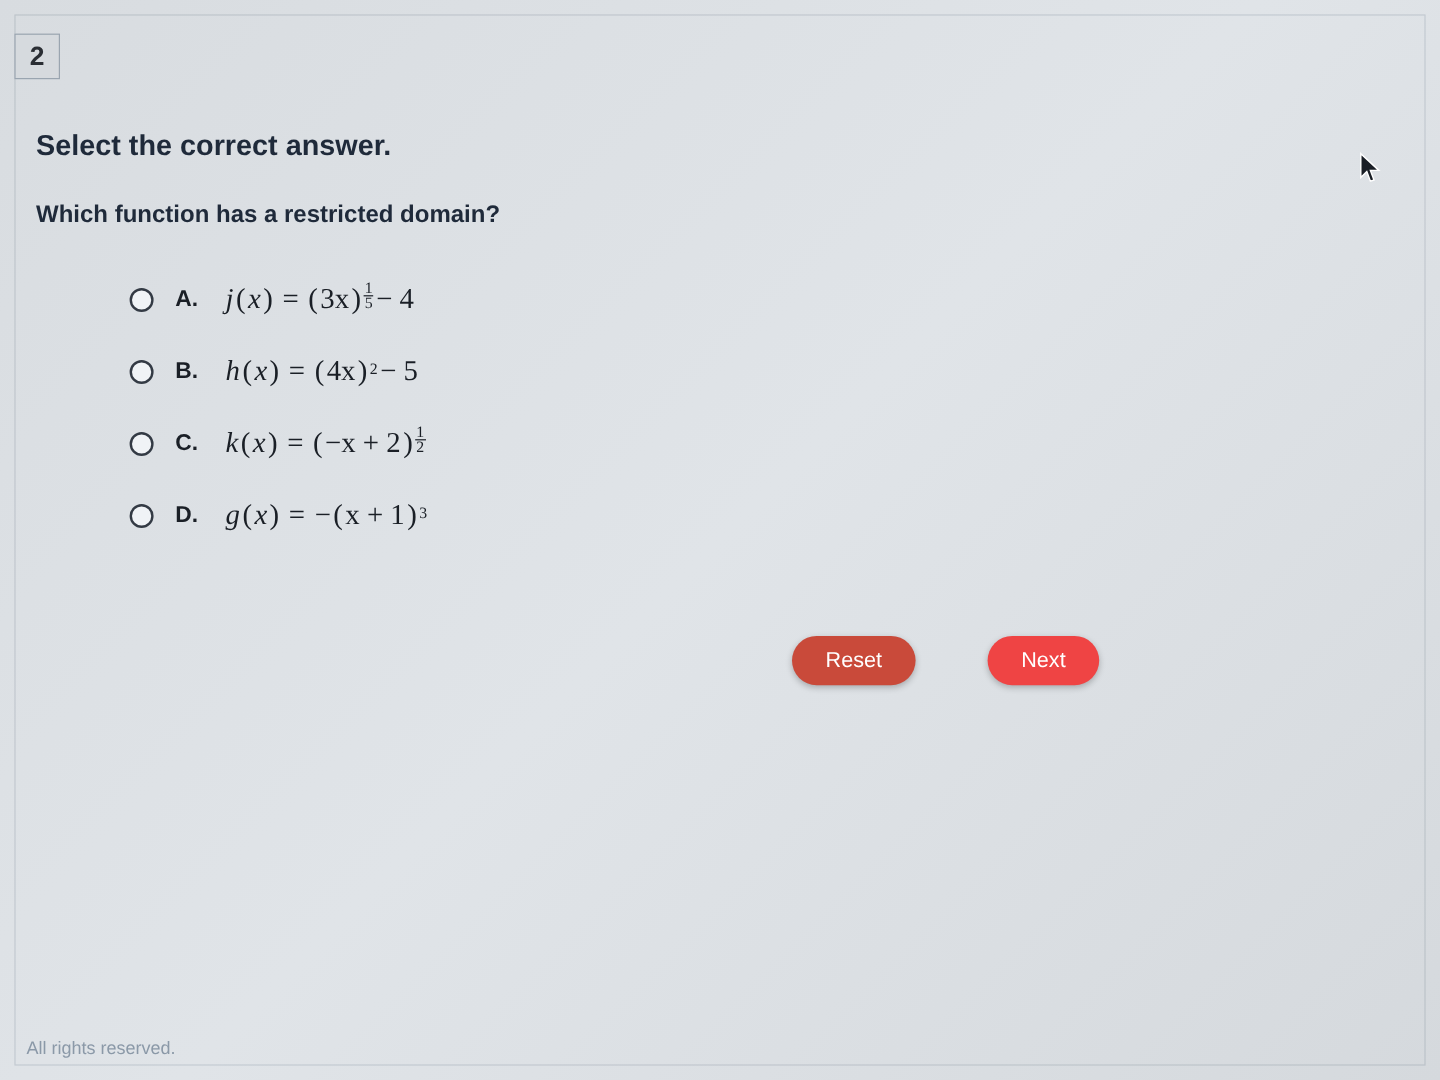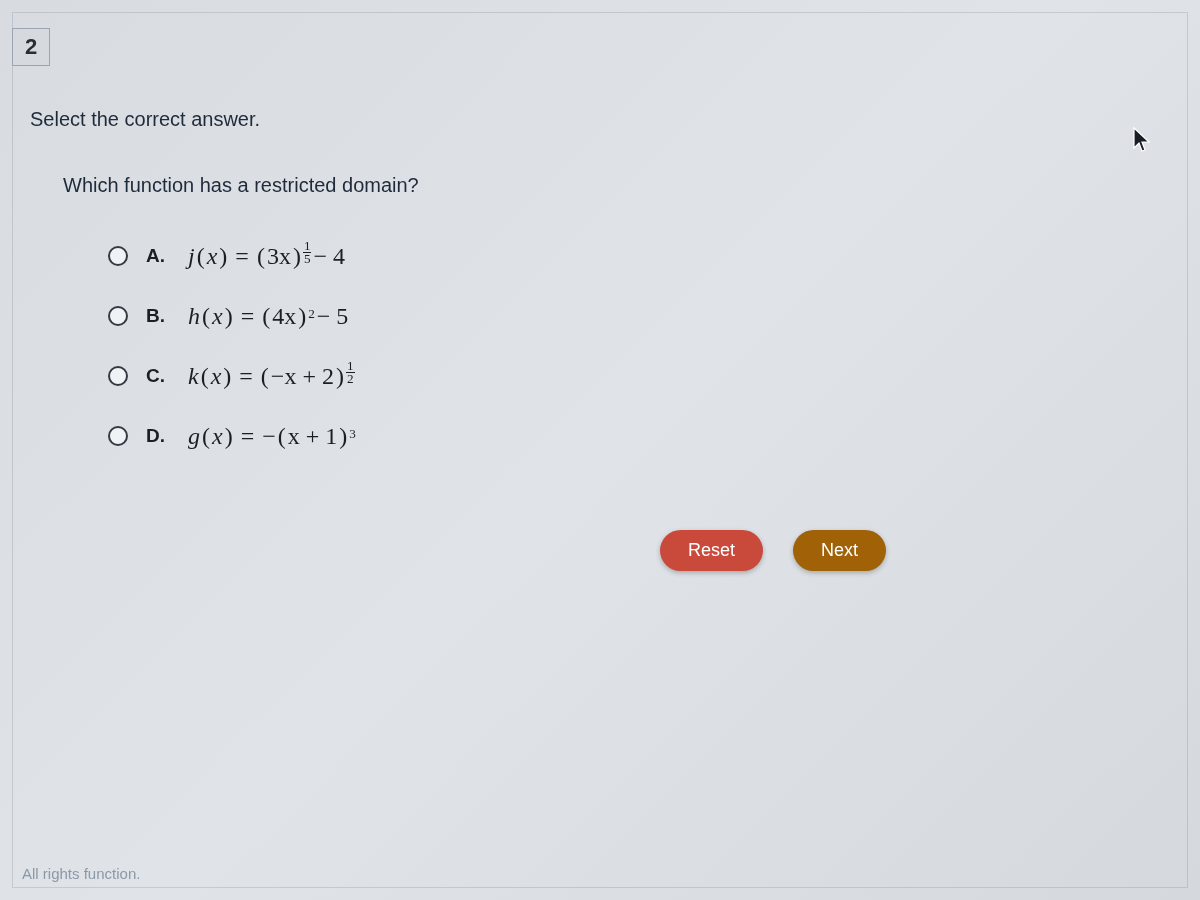--- a/index.html
+++ b/index.html
@@ -32,31 +32,30 @@
     font-weight: 600;
     color: #2a2e34;
   }
   .content {
     position: absolute;
     top: 108px;
     left: 30px;
     right: 30px;
   }
   .instruction {
-    font-size: 20px;
+    font-size: 24px;
     color: #1f2a3a;
-    margin-bottom: 43px;
-    font-weight: 400;
+    margin-bottom: 32px;
+    font-weight: 700;
   }
   .question-text {
     font-size: 20px;
     color: #1f2a3a;
     margin-bottom: 38px;
-    font-weight: 400;
-    margin-left: 33px;
+    font-weight: 700;
   }
   .options {
     margin-left: 78px;
   }
   .option-row {
     display: flex;
     align-items: center;
     gap: 18px;
     margin-bottom: 18px;
     height: 42px;
@@ -98,33 +97,33 @@
     position: relative;
     top: -4px;
   }
   .math .frac .num { border-bottom: 1px solid #1a1f26; padding: 0 1px; }
   .math .frac .den { padding: 0 1px; }
   .button-row {
     position: absolute;
     top: 530px;
     left: 660px;
     display: flex;
-    gap: 30px;
+    gap: 60px;
     align-items: center;
   }
   .btn {
     border: none;
     color: #fff;
     font-size: 18px;
     padding: 10px 28px;
     border-radius: 22px;
     box-shadow: 0 2px 5px rgba(0,0,0,0.25);
   }
   .btn-reset { background: #c94a3a; }
-  .btn-next { background: #a16207; }
+  .btn-next { background: #ef4444; }
   .footer-text {
     position: absolute;
     bottom: 18px;
     left: 22px;
     font-size: 15px;
     color: #8b99a8;
   }
   .cursor-icon {
     position: absolute;
     top: 126px;
@@ -223,17 +222,17 @@
     </div>
 
   </div>
 </div>
 
 <div class="button-row">
   <button class="btn btn-reset">Reset</button>
   <button class="btn btn-next">Next</button>
 </div>
 
-<div class="footer-text">All rights function.</div>
+<div class="footer-text">All rights reserved.</div>
 
 <svg class="cursor-icon" viewBox="0 0 20 28">
   <path d="M2 2 L2 22 L7 17 L10 25 L13 24 L10 16 L17 16 Z" fill="#1a1f26" stroke="#fff" stroke-width="1.2"></path>
 </svg>
 
 </body></html>

